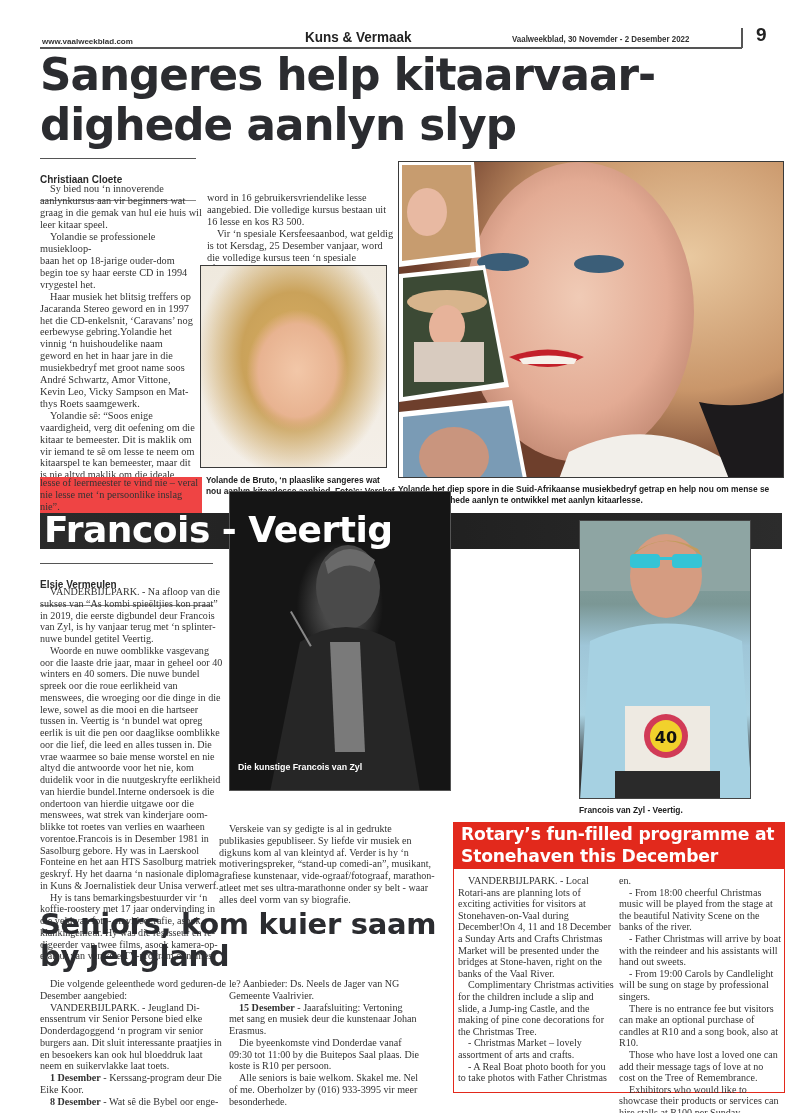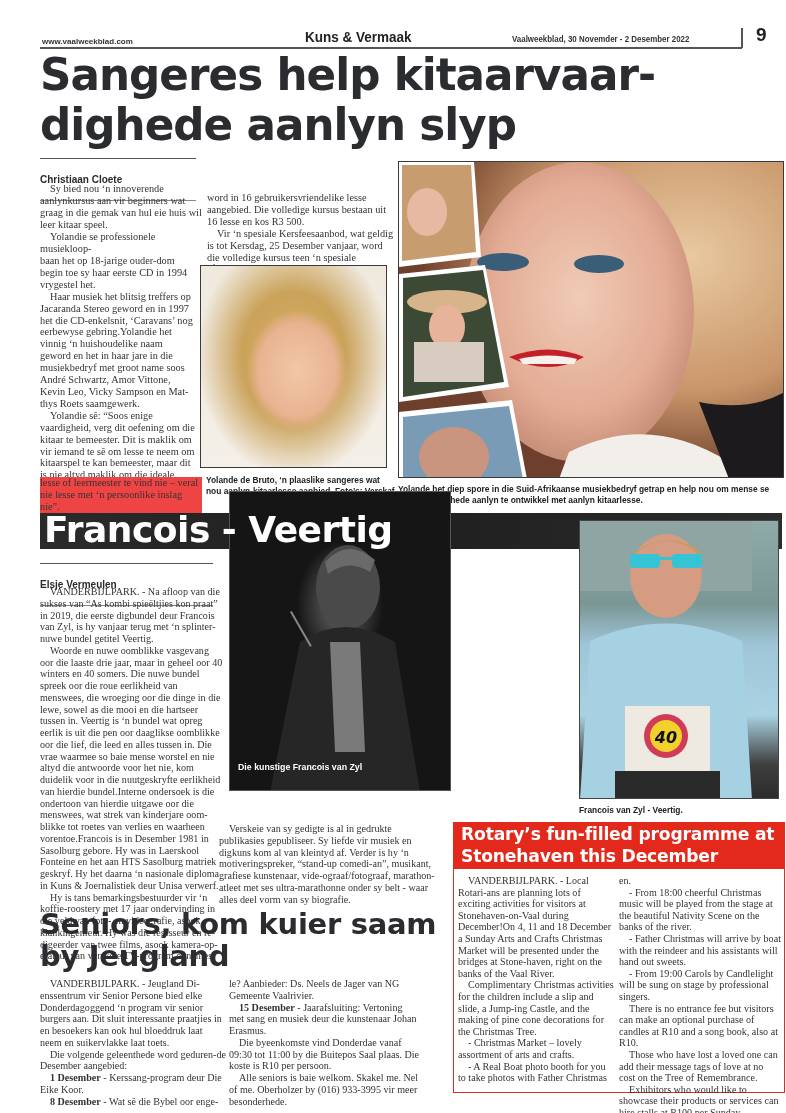--- a/index.html
+++ b/index.html
@@ -36,22 +36,22 @@
       linear-gradient(180deg, #efe9de 0%, #f4efe8 100%);
   }
   .yp2 { left: 398px; top: 161px; width: 386px; height: 317px; background: #7b4a3a; }
 
   
   .fv-bar { left: 40px; top: 513px; width: 742px; height: 36px; background: linear-gradient(90deg,#2b2b2b 0%, #1e1e1e 45%, #2c2c2c 100%); }
   .fv-title { left: 44px; top: 510px; font-size: 36px; line-height: 40px; color: #ffffff; letter-spacing: -0.5px; }
   .fp1 { left: 229px; top: 491px; width: 222px; height: 300px;
     background: radial-gradient(ellipse 28% 30% at 50% 38%, #6a6a6a 0%, #3a3a3a 40%, #151515 70%),
                 #111; border-color:#555; }
-  .fp2 { left: 579px; top: 520px; width: 200px; height: 279px;
-    background: linear-gradient(180deg, #8faaa9 0%, #7b9795 30%, #9fc6d8 45%, #a9d2e2 70%, #3e3e3e 88%, #2c2c2c 100%); border-color:#444;font-style:italic; }
+  .fp2 { left: 579px; top: 520px; width: 172px; height: 279px;
+    background: linear-gradient(180deg, #8faaa9 0%, #7b9795 30%, #9fc6d8 45%, #a9d2e2 70%, #3e3e3e 88%, #2c2c2c 100%); border-color:#444; }
 
   
   .rot-head { left: 453px; top: 822px; width: 332px; height: 47px; background: #e2291c; }
   .rot-title { left: 461px; top: 823px; font-size: 17.2px; line-height: 22px; color: #fff; letter-spacing: -0.2px; }
   .rot-box { left: 453px; top: 822px; width: 332px; height: 271px; border: 1.5px solid #e2291c; }
   .rot-body { font-size: 10.1px; line-height: 11.6px; }
 
   .seniors-title { left: 40px; top: 908px; font-size: 22.5px; line-height: 32px; letter-spacing: -0.3px; }
 </style>
 </head>
@@ -173,22 +173,22 @@
 <div class="abs body" style="left:219px;top:823px;width:218px;font-size:10.1px;line-height:11.75px;">
   <p>Verskeie van sy gedigte is al in gedrukte publikasies gepubliseer. Sy liefde vir musiek en digkuns kom al van kleintyd af. Verder is hy ‘n motiveringspreker, “stand-up comedi-an”, musikant, grafiese kunstenaar, vide-ograaf/fotograaf, marathon-atleet met ses ultra-marathonne onder sy belt - waar alles deel vorm van sy biografie.</p>
 </div>
 
 <div class="abs headline seniors-title" style="font-size:29px;">
   <div>Seniors, kom kuier saam</div>
   <div>by Jeugland</div>
 </div>
 
 <div class="abs body" style="left:40px;top:978px;width:186px;font-size:10.1px;line-height:11.75px;">
+  <p><b></b><span>Die volgende geleenthede word geduren-de Desember aangebied:</span></p>
   <p><b></b><span>VANDERBIJLPARK. - Jeugland Di-enssentrum vir Senior Persone bied elke Donderdagoggend ‘n program vir senior burgers aan. Dit sluit interessante praatjies in en besoekers kan ook hul bloeddruk laat neem en suikervlakke laat toets.</span></p>
-  <p><b></b><span>Die volgende geleenthede word geduren-de Desember aangebied:</span></p>
   <p><b>1 Desember</b><span> - Kerssang-program deur Die Eike Koor.</span></p>
   <p><b>8 Desember</b><span> - Wat sê die Bybel oor enge-</span></p>
 </div>
 <div class="abs body" style="left:229px;top:978px;width:190px;font-size:10.1px;line-height:11.75px;">
   <p class="noind"><b></b><span>le? Aanbieder: Ds. Neels de Jager van NG Gemeente Vaalrivier.</span></p>
   <p><b>15 Desember</b><span> - Jaarafsluiting: Vertoning met sang en musiek deur die kunstenaar Johan Erasmus.</span></p>
   <p><b></b><span>Die byeenkomste vind Donderdae vanaf 09:30 tot 11:00 by die Buitepos Saal plaas. Die koste is R10 per persoon.</span></p>
   <p><b></b><span>Alle seniors is baie welkom. Skakel me. Nel of me. Oberholzer by (016) 933-3995 vir meer besonderhede.</span></p>
 </div>
 

